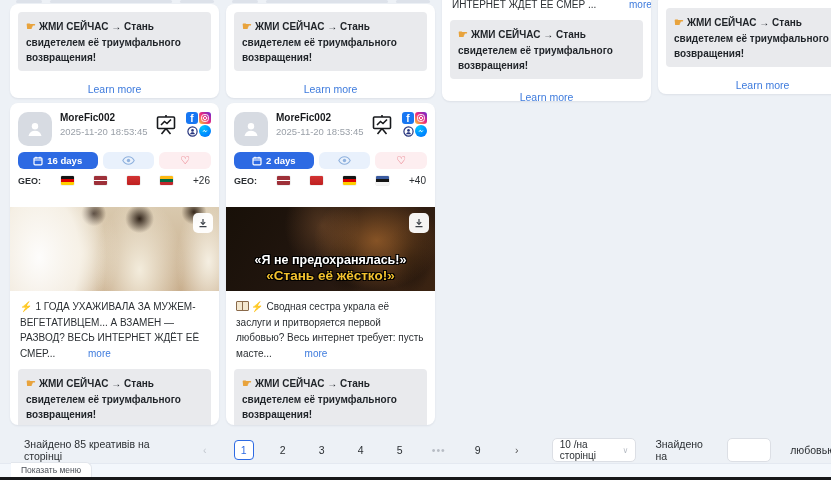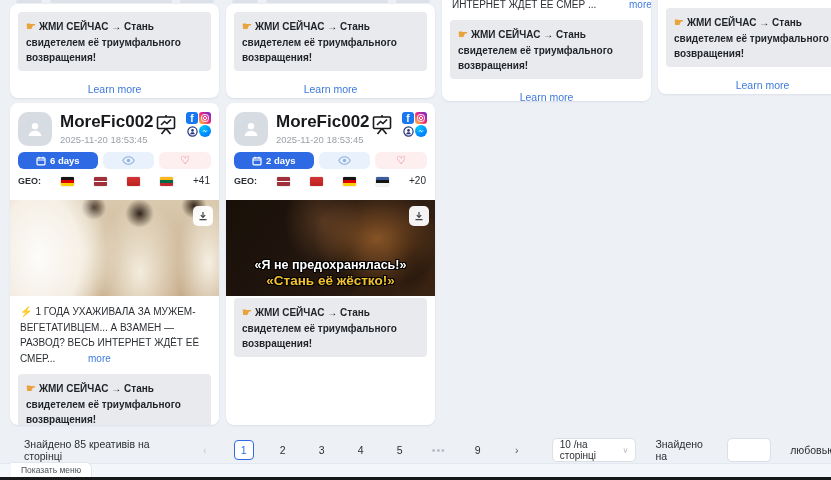--- a/index.html
+++ b/index.html
@@ -10,45 +10,45 @@
   .sliver{position:absolute;top:0;height:3px;border-radius:2px;background:#dde2ea;}
   
   .banner{margin:8px;background:#e9eaed;border-radius:4px;padding:6px 8px;font-size:10px;font-weight:bold;color:#1f2328;line-height:1.5;}
   .ic-hand{color:#e8a33d;margin-right:3px;font-size:11px;}
   .ic-bolt{color:#f2a71b;margin-right:3px;font-size:10px;}
   .learnmore{text-align:center;color:#3e7bdd;font-size:10.5px;padding:4px 0 6px;}
   
   .chead{display:flex;align-items:flex-start;padding:9px 8px 4px;}
   .avatar{width:34px;height:34px;border-radius:10px;background:#d7dbe2;display:flex;align-items:center;justify-content:center;flex:0 0 34px;}
   .cid{margin-left:8px;flex:1;min-width:0;}
-  .cname{font-size:17px;font-weight:bold;color:#17191c;line-height:1.2;}
+  .cname{font-size:10px;font-weight:bold;color:#17191c;line-height:1.2;}
   .cts{font-size:9.5px;color:#9aa0a8;margin-top:2px;}
   .hicons{display:flex;align-items:center;gap:8px;}
   .social{display:grid;grid-template-columns:12px 12px;grid-auto-rows:12px;gap:1px;}
   .si{width:12px;height:12px;border-radius:3px;display:flex;align-items:center;justify-content:center;font-size:9px;color:#fff;box-sizing:border-box;}
   .si-fb{background:#1877f2;font-weight:bold;font-size:10px;}
   .si-ig{background:linear-gradient(45deg,#f9ce34,#ee2a7b 50%,#6228d7);}
   .si-ch{background:#fff;}
   .si-ms{background:radial-gradient(circle at 30% 20%,#00c6ff,#0068ff);border-radius:50%;}
   
   .btnrow{display:flex;gap:5px;padding:2px 8px;}
   .days-btn{flex:1.7;height:17px;background:#2d6ae3;border:none;border-radius:6px;color:#fff;font-size:9.5px;font-weight:bold;display:flex;align-items:center;justify-content:center;gap:4px;cursor:pointer;font-family:"Liberation Sans",sans-serif;}
   .eye-btn{flex:1;height:17px;background:#e9f1fc;border:none;border-radius:6px;display:flex;align-items:center;justify-content:center;cursor:pointer;}
   .heart-btn{flex:1;height:17px;background:#fdeef0;border:none;border-radius:6px;display:flex;align-items:center;justify-content:center;color:#e4606f;font-size:11px;cursor:pointer;line-height:1;}
   
-  .georow{display:flex;align-items:flex-end;gap:20px;padding:4px 8px 14px;font-size:9px;font-weight:bold;color:#2b2f33;}
+  .georow{display:flex;align-items:center;gap:20px;padding:4px 8px 21px;font-size:9px;font-weight:bold;color:#2b2f33;}
   .flag{width:13px;height:9px;border-radius:1px;box-shadow:0 0 0 .5px rgba(0,0,0,.12);}
   .flag-de{background:linear-gradient(to bottom,#141414 33%,#dd0000 33% 66%,#ffce00 66%);}
   .flag-lv{background:linear-gradient(to bottom,#9e3039 40%,#fff 40% 60%,#9e3039 60%);}
   .flag-red{background:linear-gradient(to bottom,#d23333,#bf2020);}
   .flag-lt{background:linear-gradient(to bottom,#fdb913 33%,#006a44 33% 66%,#c1272d 66%);}
   .flag-ee{background:linear-gradient(to bottom,#3a5ba0 33%,#141414 33% 66%,#f4f4f4 66%);}
   .geomore{font-weight:normal;font-size:10px;}
   
-  .adimg{position:relative;height:96px;overflow:hidden;padding-left:12px;}
+  .adimg{position:relative;height:84px;overflow:hidden;padding-left:12px;}
   .img1{background:
     radial-gradient(ellipse 90px 140px at 14% 60%,rgba(255,255,255,.97),rgba(250,246,238,.85) 45%,rgba(240,230,214,0) 75%),
     radial-gradient(circle 14px at 40% 8%,#3a2a1e,rgba(58,42,30,0) 90%),
     radial-gradient(circle 16px at 62% 14%,#2f2218,rgba(47,34,24,0) 90%),
     radial-gradient(circle 14px at 88% 6%,#342619,rgba(52,38,25,0) 90%),
     radial-gradient(ellipse 55px 90px at 62% 75%,#f3ecdc,rgba(243,236,220,0) 80%),
     radial-gradient(ellipse 40px 80px at 95% 65%,#f5efe2,rgba(245,239,226,0) 80%),
     radial-gradient(ellipse 45px 70px at 35% 55%,#e8dcc6,rgba(232,220,198,0) 80%),
     linear-gradient(to bottom,#d9c9ae,#c6ab89);}
   .img2{background:
@@ -168,39 +168,39 @@
       </div>
     </div>
     <div class="btnrow">
       <button class="days-btn">
           <svg width="10" height="10" viewBox="0 0 10 10" fill="none" stroke="#fff" stroke-width="1.2">
             <rect x="1" y="1.8" width="8" height="7" rx="1"></rect>
             <line x1="1" y1="4" x2="9" y2="4"></line>
             <line x1="3" y1=".8" x2="3" y2="2.4"></line>
             <line x1="7" y1=".8" x2="7" y2="2.4"></line>
           </svg>
-          <span>6 days</span>
+          <span>16 days</span>
         </button>
       <button class="eye-btn">
           <svg width="13" height="9" viewBox="0 0 13 9">
             <path d="M.8 4.5C2.2 2 4.2.8 6.5.8s4.3 1.2 5.7 3.7c-1.4 2.5-3.4 3.7-5.7 3.7S2.2 7 .8 4.5z" fill="none" stroke="#8fb1de" stroke-width="1.1"></path>
             <circle cx="6.5" cy="4.5" r="1.7" fill="#8fb1de"></circle>
           </svg>
         </button>
       <button class="heart-btn">
           <span>♡</span>
         </button>
     </div>
     <div class="georow">
       <span>GEO:</span>
       <span class="flag flag-de"></span>
       <span class="flag flag-lv"></span>
       <span class="flag flag-red"></span>
       <span class="flag flag-lt"></span>
-      <span class="geomore">+41</span>
+      <span class="geomore">+26</span>
     </div>
     <div class="adimg img1">
       <button class="dl-chip">
           <svg width="10" height="10" viewBox="0 0 10 10" fill="none" stroke="#3a3f46" stroke-width="1.2">
             <line x1="5" y1="1" x2="5" y2="6"></line>
             <polyline points="2.8 4.2 5 6.4 7.2 4.2"></polyline>
             <line x1="1.5" y1="8.6" x2="8.5" y2="8.6"></line>
           </svg>
         </button>
     </div>
@@ -274,35 +274,36 @@
       <button class="heart-btn">
           <span>♡</span>
         </button>
     </div>
     <div class="georow">
       <span>GEO:</span>
       <span class="flag flag-lv"></span>
       <span class="flag flag-red"></span>
       <span class="flag flag-de"></span>
       <span class="flag flag-ee"></span>
-      <span class="geomore">+20</span>
+      <span class="geomore">+40</span>
     </div>
     <div class="adimg img2">
       <button class="dl-chip">
           <svg width="10" height="10" viewBox="0 0 10 10" fill="none" stroke="#3a3f46" stroke-width="1.2">
             <line x1="5" y1="1" x2="5" y2="6"></line>
             <polyline points="2.8 4.2 5 6.4 7.2 4.2"></polyline>
             <line x1="1.5" y1="8.6" x2="8.5" y2="8.6"></line>
           </svg>
         </button>
       <div class="ovl">
         <div class="ovl-l1">«Я не предохранялась!»</div>
         <div class="ovl-l2">«Стань её жёстко!»</div>
       </div>
     </div>
+    <div class="desc"><span class="book-ic"></span><span class="ic-bolt">⚡</span><span>Сводная сестра украла её заслуги и притворяется первой любовью? Весь интернет требует: пусть масте...</span> <span class="more-link">more</span></div>
     <div class="banner" style="margin-top:2px;"><span class="ic-hand">☛</span><span>ЖМИ СЕЙЧАС → Стань свидетелем её триумфального возвращения!</span></div>
 
   </div>
 
   <div class="pagination">
     <span class="pg-summary">Знайдено 85 креативів на сторінці</span>
     <button class="pg-item pg-prev">‹</button>
     <button class="pg-item pg-active">1</button>
     <button class="pg-item">2</button>
     <button class="pg-item">3</button>

